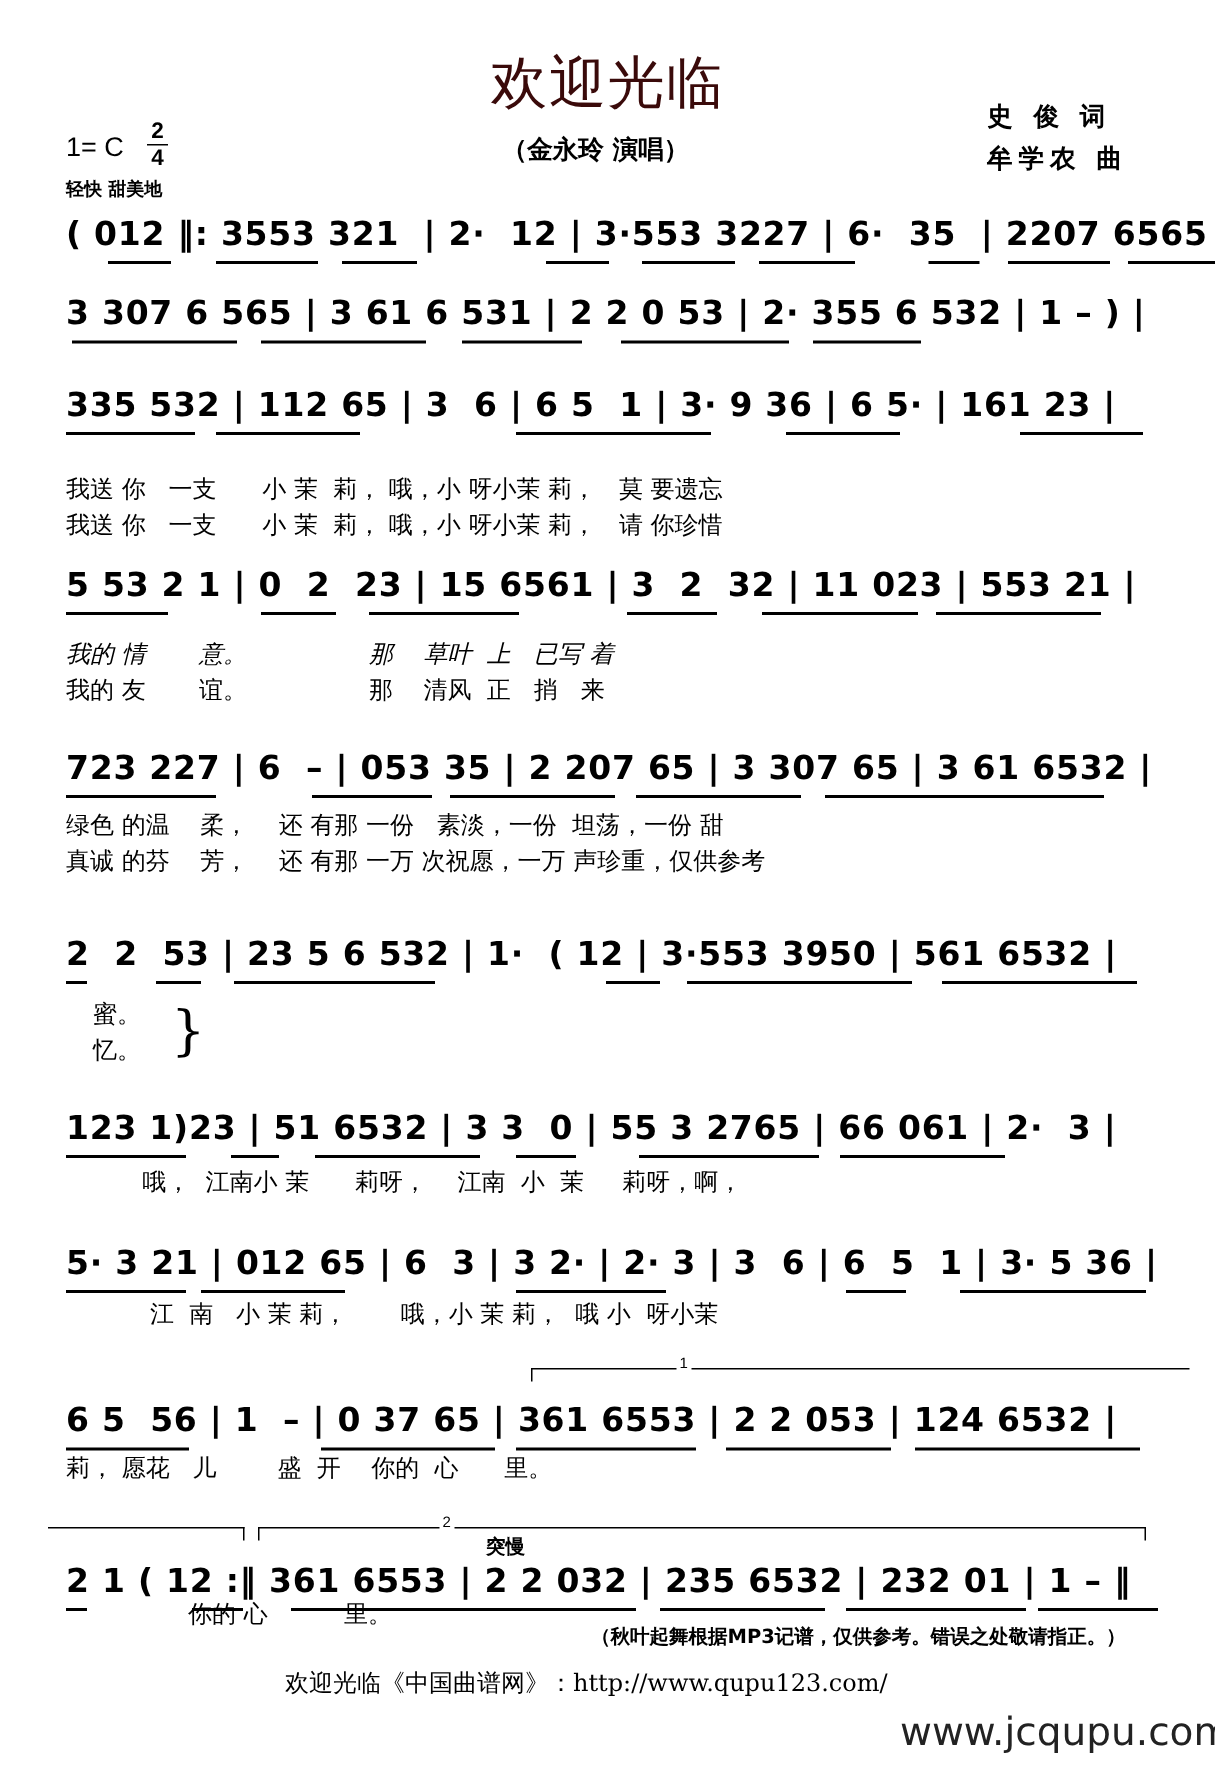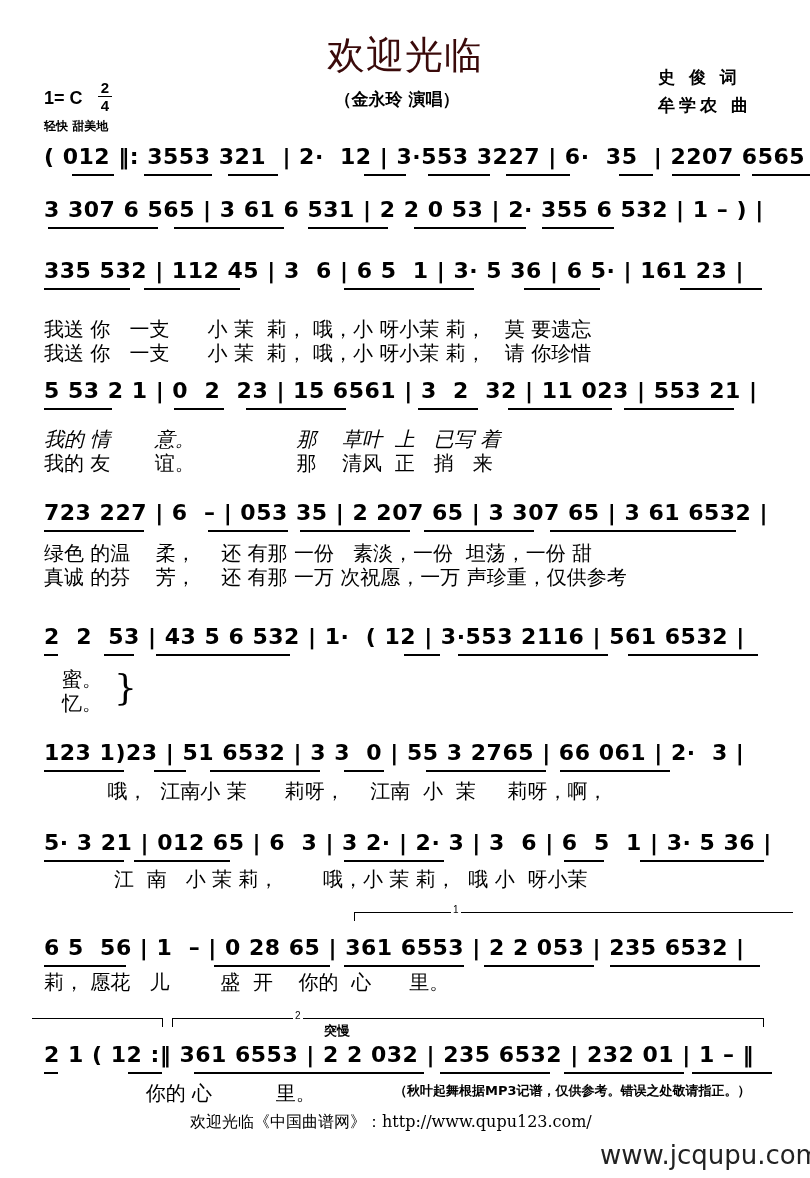--- a/index.html
+++ b/index.html
@@ -4,29 +4,29 @@
 <style>
   html, body { margin:0; padding:0; background:#ffffff; }
   body { width:810px; height:1178px; position:relative; overflow:hidden;
          font-family:"Liberation Sans", "DejaVu Sans", sans-serif; color:#000; }
   .abs { position:absolute; }
   .title { left:0; width:810px; top:30px; text-align:center; font-size:38px; color:#3a0a0a;
            font-family:"DejaVu Sans", sans-serif; letter-spacing:1px; }
   .singer { left:0; width:794px; top:88px; text-align:center; font-size:17px; font-weight:bold;
             font-family:"DejaVu Sans", sans-serif; }
   .credit { left:658px; font-size:17px; font-weight:bold; font-family:"DejaVu Sans", sans-serif; letter-spacing:4px; }
-  .key { left:44px; top:88px; font-size:18px; font-weight:bold; }
+  .key { left:44px; top:88px; font-size:18px; font-weight:normal; }
   .timesig { left:98px; top:80px; font-size:15px; font-weight:bold; line-height:15px; text-align:center; width:14px; }
   .timesig .line { display:block; border-top:1px solid #000; margin:1px 0; }
   .tempo { left:44px; top:118px; font-size:12px; font-weight:bold; font-family:"DejaVu Sans", sans-serif; }
 
   .row { position:absolute; left:44px; width:730px; }
   .notes { position:absolute; left:0; top:0; height:40px; font-family:"DejaVu Sans", sans-serif;
            font-weight:bold; font-size:22px; white-space:pre; letter-spacing:0.5px; }
-  .lyric { position:absolute; left:0; font-family:"DejaVu Sans", sans-serif; font-size:20px; white-space:pre; }
+  .lyric { position:absolute; left:0; font-family:"DejaVu Sans", sans-serif; font-size:16px; white-space:pre; }
   .ul { position:absolute; height:0; border-top:2px solid #000; }
   .bracket { position:absolute; border-top:1.5px solid #000; height:8px; }
   .bracket.left { border-left:1.5px solid #000; }
   .bracket.right { border-right:1.5px solid #000; }
   .bracket .lbl { position:absolute; top:-9px; font-size:10px; background:#fff; padding:0 2px; }
   .note-txt { font-size:13px; font-family:"DejaVu Sans", sans-serif; font-weight:bold; white-space:nowrap; }
   .footer { left:190px; top:1112px; font-size:16px; font-family:"DejaVu Serif", serif; }
   .watermark { left:600px; top:1140px; font-size:26px; color:#222; font-family:"DejaVu Sans", sans-serif; }
 </style>
 </head>
@@ -63,21 +63,21 @@
   <div class="row" style="top:197px;">
     <div class="notes">3 307 6 565 | 3 61 6 531 | 2 2 0 53 | 2· 355 6 532 | 1 – ) |</div>
     <div class="ul" style="left:4px; top:30px; width:110px;"></div>
     <div class="ul" style="left:130px; top:30px; width:110px;"></div>
     <div class="ul" style="left:264px; top:30px; width:80px;"></div>
     <div class="ul" style="left:370px; top:30px; width:112px;"></div>
     <div class="ul" style="left:498px; top:30px; width:72px;"></div>
   </div>
 
   <div class="row" style="top:258px;">
-    <div class="notes">335 532 | 112 45 | 3  6 | 6 5  1 | 3· 5 36 | 6 5· | 161 23 |</div>
+    <div class="notes">335 532 | 112 65 | 3  6 | 6 5  1 | 3· 9 36 | 6 5· | 161 23 |</div>
     <div class="ul" style="left:0px; top:30px; width:86px;"></div>
     <div class="ul" style="left:100px; top:30px; width:96px;"></div>
     <div class="ul" style="left:300px; top:30px; width:130px;"></div>
     <div class="ul" style="left:480px; top:30px; width:76px;"></div>
     <div class="ul" style="left:636px; top:30px; width:82px;"></div>
     <div class="lyric" style="top:58px;">我送 你   一支      小 茉  莉， 哦，小 呀小茉 莉，   莫 要遗忘</div>
     <div class="lyric" style="top:82px;">我送 你   一支      小 茉  莉， 哦，小 呀小茉 莉，   请 你珍惜</div>
   </div>
 
   <div class="row" style="top:378px;">
@@ -97,21 +97,21 @@
     <div class="ul" style="left:0px; top:30px; width:100px;"></div>
     <div class="ul" style="left:164px; top:30px; width:80px;"></div>
     <div class="ul" style="left:256px; top:30px; width:110px;"></div>
     <div class="ul" style="left:380px; top:30px; width:110px;"></div>
     <div class="ul" style="left:506px; top:30px; width:186px;"></div>
     <div class="lyric" style="top:40px;">绿色 的温    柔，    还 有那 一份   素淡，一份  坦荡，一份 甜</div>
     <div class="lyric" style="top:64px;">真诚 的芬    芳，    还 有那 一万 次祝愿，一万 声珍重，仅供参考</div>
   </div>
 
   <div class="row" style="top:624px;">
-    <div class="notes">2  2  53 | 43 5 6 532 | 1·  ( 12 | 3·553 2116 | 561 6532 |</div>
+    <div class="notes">2  2  53 | 23 5 6 532 | 1·  ( 12 | 3·553 3950 | 561 6532 |</div>
     <div class="ul" style="left:0px; top:30px; width:14px;"></div>
     <div class="ul" style="left:60px; top:30px; width:30px;"></div>
     <div class="ul" style="left:112px; top:30px; width:134px;"></div>
     <div class="ul" style="left:360px; top:30px; width:36px;"></div>
     <div class="ul" style="left:414px; top:30px; width:150px;"></div>
     <div class="ul" style="left:584px; top:30px; width:130px;"></div>
     <div class="lyric" style="top:42px; left:18px;">蜜。</div>
     <div class="lyric" style="top:66px; left:18px;">忆。</div>
     <div class="abs" style="left:70px; top:44px; font-size:36px; line-height:40px; font-family:'DejaVu Serif', serif;">}</div>
   </div>
@@ -134,21 +134,21 @@
     <div class="ul" style="left:300px; top:30px; width:100px;"></div>
     <div class="ul" style="left:520px; top:30px; width:40px;"></div>
     <div class="ul" style="left:596px; top:30px; width:124px;"></div>
     <div class="lyric" style="top:36px;">           江  南   小 茉 莉，       哦，小 茉 莉，  哦 小  呀小茉</div>
   </div>
 
   <div class="row" style="top:935px;">
     <div class="bracket left" style="left:310px; top:-23px; width:438px;">
       <span class="lbl" style="left:96px;">1</span>
     </div>
-    <div class="notes">6 5  56 | 1  – | 0 28 65 | 361 6553 | 2 2 053 | 235 6532 |</div>
+    <div class="notes">6 5  56 | 1  – | 0 37 65 | 361 6553 | 2 2 053 | 124 6532 |</div>
     <div class="ul" style="left:0px; top:30px; width:82px;"></div>
     <div class="ul" style="left:170px; top:30px; width:116px;"></div>
     <div class="ul" style="left:300px; top:30px; width:120px;"></div>
     <div class="ul" style="left:440px; top:30px; width:110px;"></div>
     <div class="ul" style="left:566px; top:30px; width:150px;"></div>
     <div class="lyric" style="top:34px;">莉， 愿花   儿        盛  开    你的  心      里。</div>
   </div>
 
   <div class="row" style="top:1042px;">
     <div class="bracket" style="left:-12px; top:-24px; width:130px; border-right:1.5px solid #000;"></div>
@@ -156,20 +156,20 @@
       <span class="lbl" style="left:120px;">2</span>
     </div>
     <div class="abs note-txt" style="left:280px; top:-20px;">突慢</div>
     <div class="notes">2 1 ( 12 :‖ 361 6553 | 2 2 032 | 235 6532 | 232 01 | 1 – ‖</div>
     <div class="ul" style="left:0px; top:30px; width:14px;"></div>
     <div class="ul" style="left:84px; top:30px; width:34px;"></div>
     <div class="ul" style="left:150px; top:30px; width:230px;"></div>
     <div class="ul" style="left:396px; top:30px; width:110px;"></div>
     <div class="ul" style="left:520px; top:30px; width:120px;"></div>
     <div class="ul" style="left:648px; top:30px; width:80px;"></div>
-    <div class="lyric" style="top:38px;">                你的 心          里。</div>
+    <div class="lyric" style="top:24px;">                你的 心          里。</div>
     <div class="abs note-txt" style="left:350px; top:40px;">（秋叶起舞根据MP3记谱，仅供参考。错误之处敬请指正。）</div>
   </div>
 
   <div class="abs footer">欢迎光临《中国曲谱网》：http://www.qupu123.com/</div>
   <div class="abs watermark">www.jcqupu.com</div>
 
 </div>
 
 </body></html>

